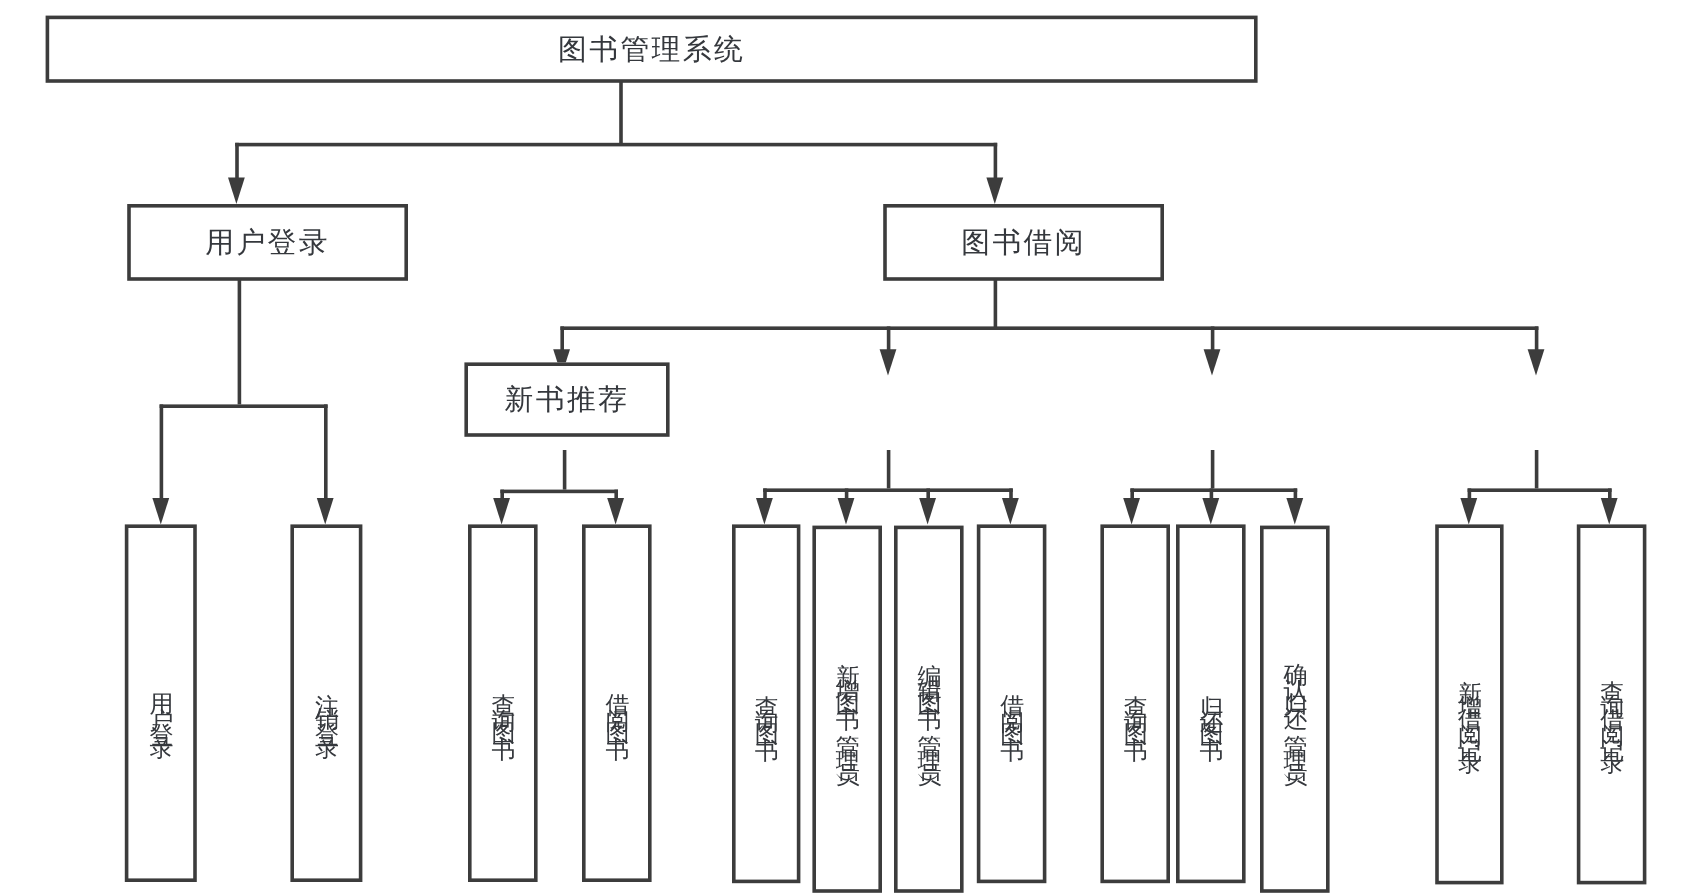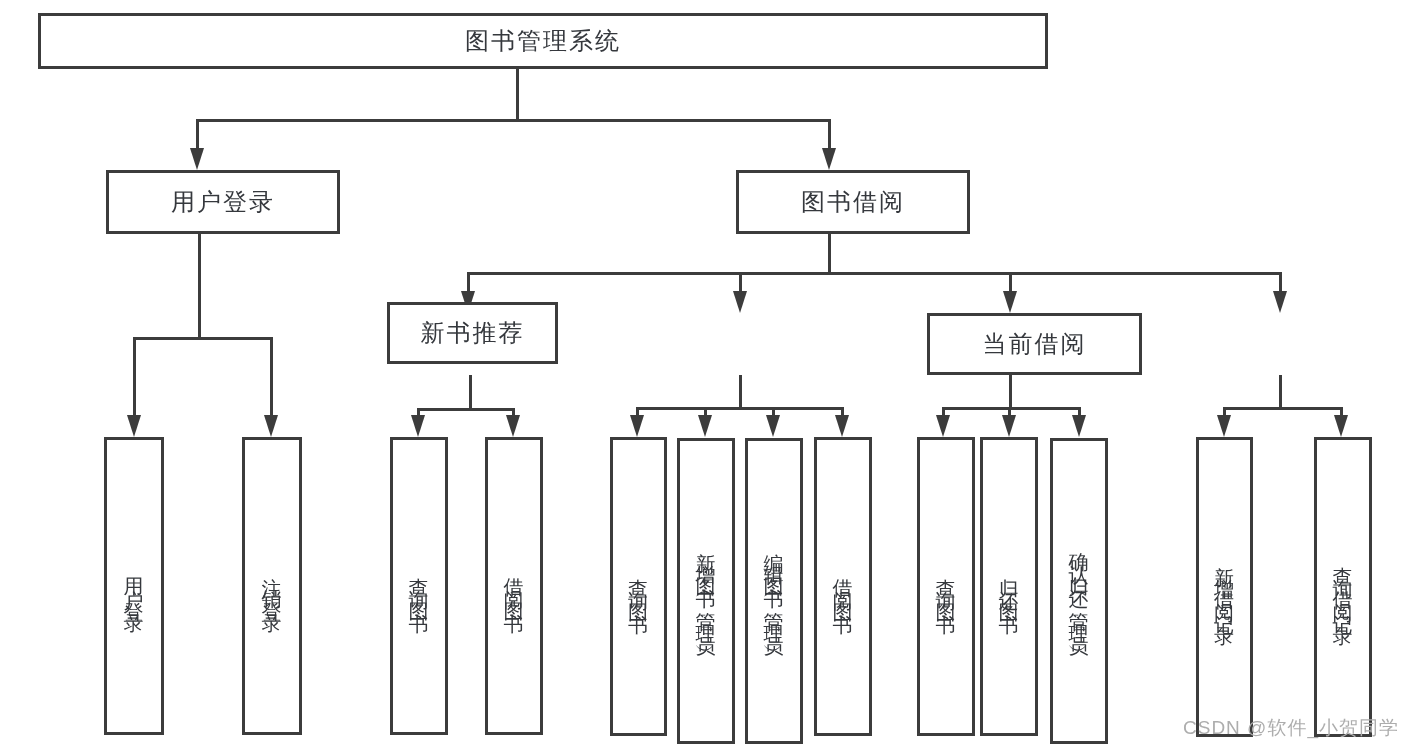--- a/index.html
+++ b/index.html
@@ -84,21 +84,20 @@
   <div class="ln" style="left:467px;top:272px;width:3px;height:20px"></div>
   <div class="ah" style="left:461px;top:291px"></div>
   <div class="ln" style="left:739px;top:272px;width:3px;height:20px"></div>
   <div class="ah" style="left:733px;top:291px"></div>
   <div class="ln" style="left:1009px;top:272px;width:3px;height:20px"></div>
   <div class="ah" style="left:1003px;top:291px"></div>
   <div class="ln" style="left:1279px;top:272px;width:3px;height:20px"></div>
   <div class="ah" style="left:1273px;top:291px"></div>
 
   <div class="node h-node" style="left:363px;top:302px;width:171px;height:62px">新书推荐</div>
-  <div class="node h-node" style="left:903px;top:313px;width:215px;height:62px">当前借阅</div>
 
   <div class="ln" style="left:469px;top:375px;width:3px;height:33px"></div>
   <div class="ln" style="left:417px;top:408px;width:98px;height:3px"></div>
   <div class="ln" style="left:417px;top:408px;width:3px;height:8px"></div>
   <div class="ah" style="left:411px;top:415px"></div>
   <div class="ln" style="left:512px;top:408px;width:3px;height:8px"></div>
   <div class="ah" style="left:506px;top:415px"></div>
 
   <div class="ln" style="left:739px;top:375px;width:3px;height:32px"></div>
   <div class="ln" style="left:636px;top:407px;width:208px;height:3px"></div>
@@ -138,15 +137,14 @@
   <div class="node v-node" style="left:745px;top:438px;width:58px;height:306px">编辑图书（管理员）</div>
   <div class="node v-node" style="left:814px;top:437px;width:58px;height:299px">借阅图书</div>
 
   <div class="node v-node" style="left:917px;top:437px;width:58px;height:299px">查询图书</div>
   <div class="node v-node" style="left:980px;top:437px;width:58px;height:299px">归还图书</div>
   <div class="node v-node" style="left:1050px;top:438px;width:58px;height:306px">确认归还（管理员）</div>
 
   <div class="node v-node" style="left:1196px;top:437px;width:57px;height:300px">新增借阅记录</div>
   <div class="node v-node" style="left:1314px;top:437px;width:58px;height:300px">查询借阅记录</div>
 
-  <div class="watermark">CSDN @软件_小贺同学</div>
 
 </div>
 
 </body></html>

